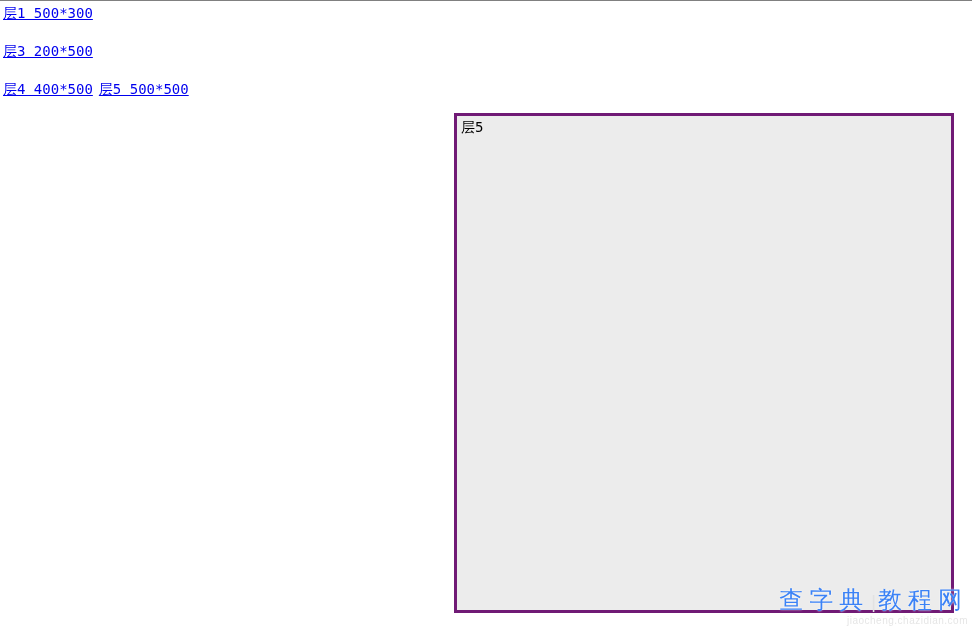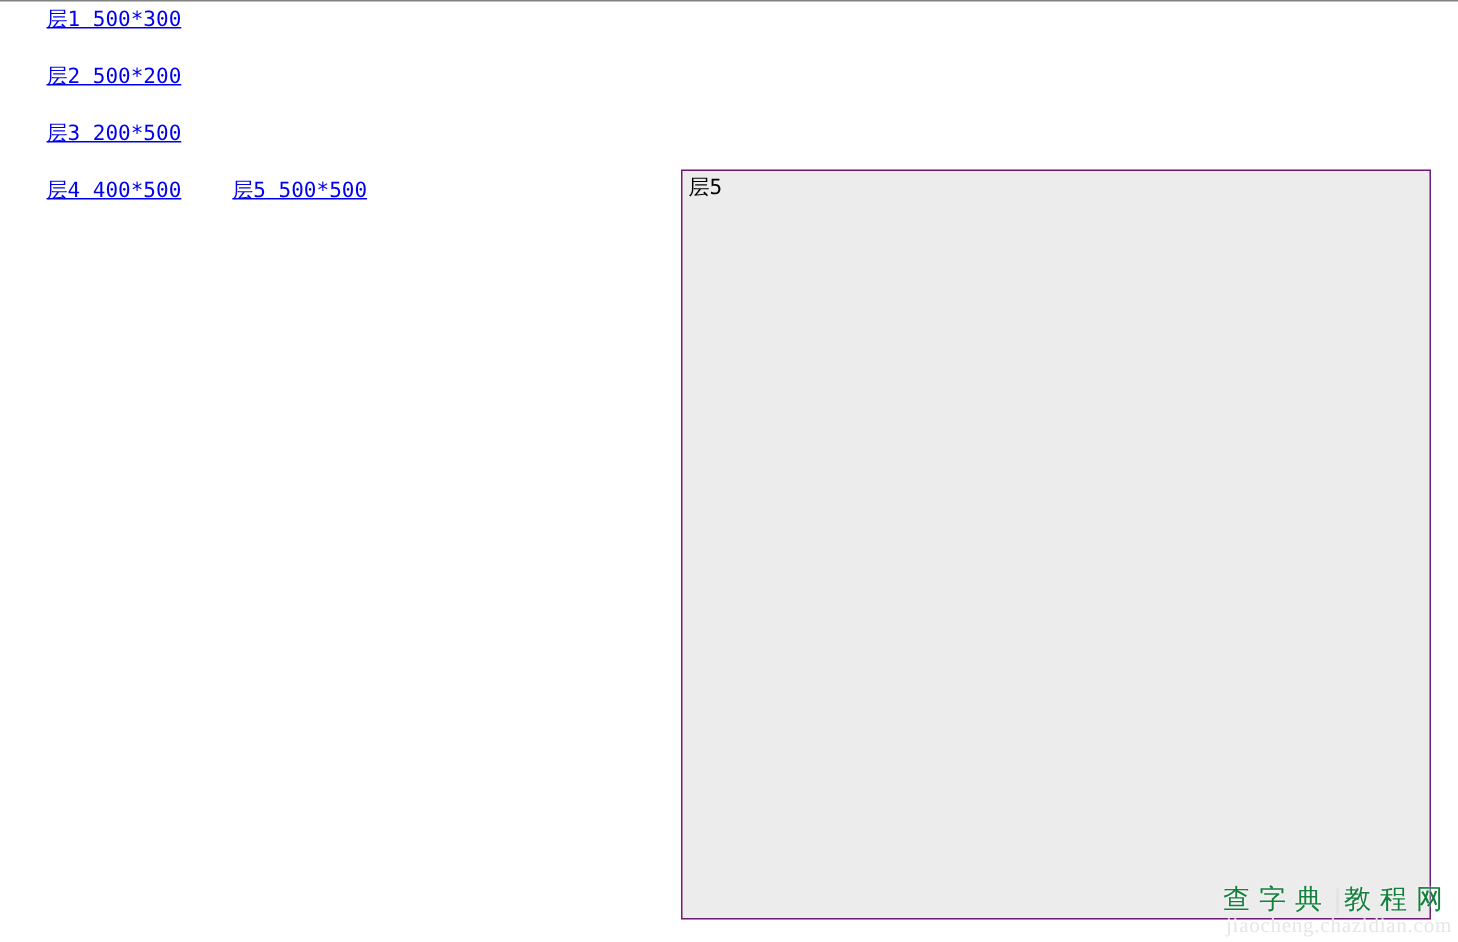--- a/index.html
+++ b/index.html
@@ -24,78 +24,74 @@
     .link-row {
       margin-bottom: 20px;
       line-height: 18px;
     }
     a.layer-link {
       color: #0000EE;
       text-decoration: underline;
       font-family: "SimSun", "宋体", monospace;
       letter-spacing: 0;
       white-space: pre;
-      margin-left: 28px;
     }
     .inline-gap { display: inline-block; width: 6px; }
 
     .panel {
       position: absolute;
       left: 454px;
       top: 113px;
       width: 500px;
       height: 500px;
       background: #ECECEC;
-      border: 1px solid #701a75;
+      border: 3px solid #701a75;
       padding: 2px 4px;
       font-size: 14px;
       line-height: 18px;
       color: #000;
     }
 
     .watermark {
       position: absolute;
       right: 4px;
       bottom: 2px;
       text-align: right;
       pointer-events: none;
       user-select: none;
     }
     .wm-main {
       font-family: "KaiTi", "STKaiti", serif;
-      font-size: 18px;
-      color: #15803d;
+      font-size: 24px;
+      color: #3b82f6;
       letter-spacing: 6px;
       text-shadow: 0 0 2px #fff;
     }
     .wm-divider {
       font-family: sans-serif;
       color: #E2E2E2;
       font-size: 18px;
       margin: 0 2px;
     }
     .wm-sub {
-      font-family: Liberation Serif, serif;
-      font-size: 14px;
+      font-family: Liberation Sans, sans-serif;
+      font-size: 10px;
       color: #E6E6E6;
       letter-spacing: 0.5px;
       margin-top: -1px;
     }
   </style>
 </head>
 <body>
 
 <div class="top-border"></div>
 
 <div class="link-area">
   <div class="link-row">
     <a href="#" class="layer-link">层1 500*300</a>
-  </div>
-  <div class="link-row">
-    <a href="#" class="layer-link">层2 500*200</a>
   </div>
   <div class="link-row">
     <a href="#" class="layer-link">层3 200*500</a>
   </div>
   <div class="link-row">
     <a href="#" class="layer-link">层4 400*500</a><span class="inline-gap"></span><a href="#" class="layer-link">层5 500*500</a>
   </div>
 </div>
 
 <div class="panel">

